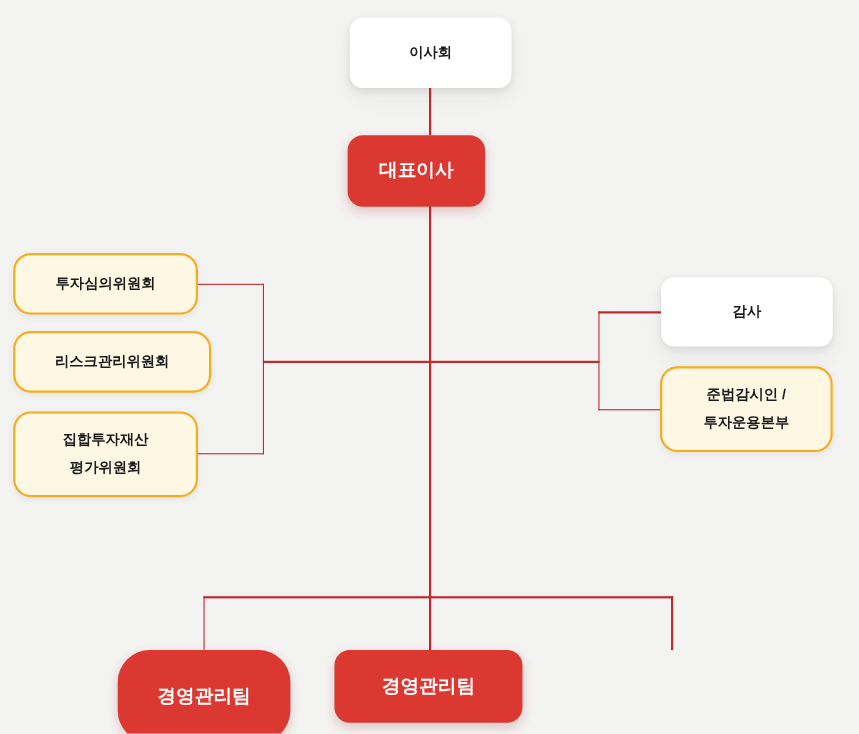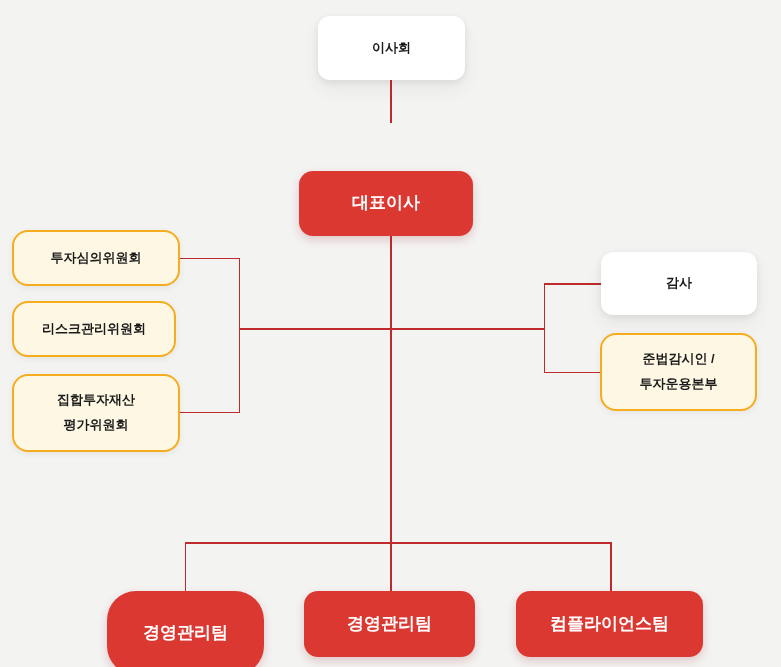--- a/index.html
+++ b/index.html
@@ -79,33 +79,32 @@
   <div class="vline" style="left:543.5px; top:283px;   height:90px;"></div>
   <div class="hline" style="left:543.5px; top:283px;   width:58px;"></div>
   <div class="hline" style="left:543.5px; top:371.5px; width:57px;"></div>
 
   <div class="hline" style="left:184.5px; top:542px; width:427px;"></div>
   <div class="vline" style="left:184.5px; top:542px; height:49px;"></div>
   <div class="vline" style="left:610px;   top:542px; height:49px;"></div>
 
   <div class="node white" style="left:318px; top:16px;  width:147px; height:64px;">이사회</div>
 
-  <div class="node red" style="left:299px; top:123px; width:174px; height:65px;margin-top:48px;">대표이사</div>
+  <div class="node red" style="left:316px; top:123px; width:125px; height:65px;">대표이사</div>
 
   <div class="node cream" style="left:12px;  top:230px; width:168px; height:56px;">투자심의위원회</div>
 
-  <div class="node cream" style="left:12px;  top:301px; width:164px; height:56px;">리스크관리위원회</div>
+  <div class="node cream" style="left:12px;  top:301px; width:180px; height:56px;">리스크관리위원회</div>
 
   <div class="node white" style="left:601px; top:252px; width:156px; height:63px;">감사</div>
 
   <div class="node cream" style="left:12px;  top:374px; width:168px; height:78px;">집합투자재산
 평가위원회</div>
 
   <div class="node cream" style="left:600px; top:333px; width:157px; height:78px;">준법감시인 /
 투자운용본부</div>
 
   <div class="node red" style="left:107px; top:591px; width:157px; height:84px;border-radius:29px;">경영관리팀</div>
 
   <div class="node red" style="left:304px; top:591px; width:171px; height:66px;">경영관리팀</div>
 
-  <div class="node red" style="left:516px; top:591px; width:187px; height:66px;">컴플라이언스팀</div>
 
 </div>
 
 </body></html>

